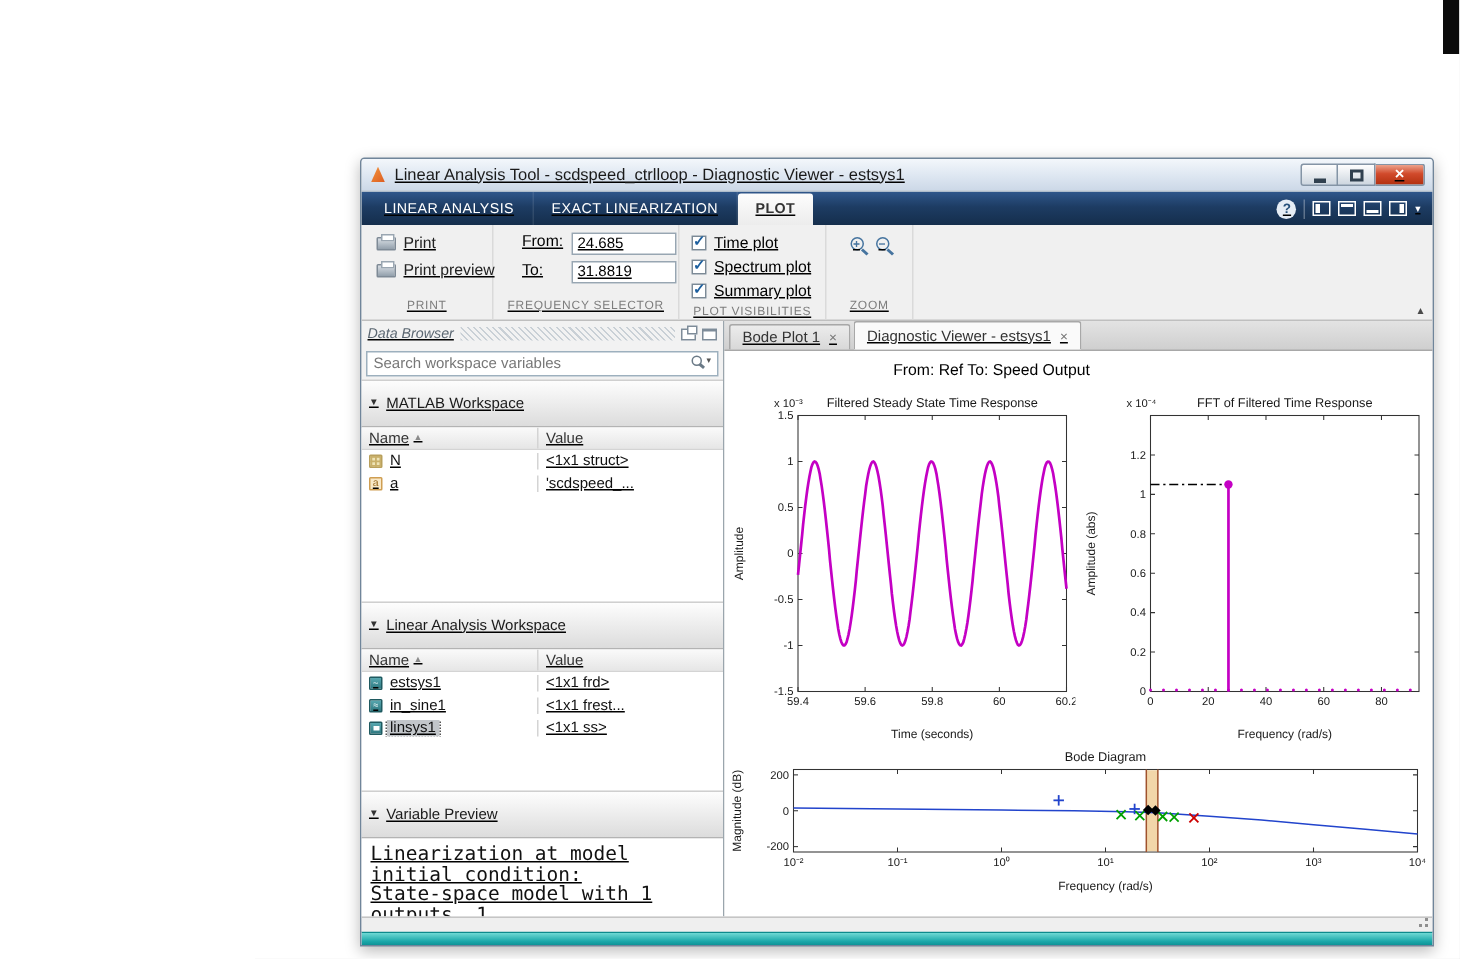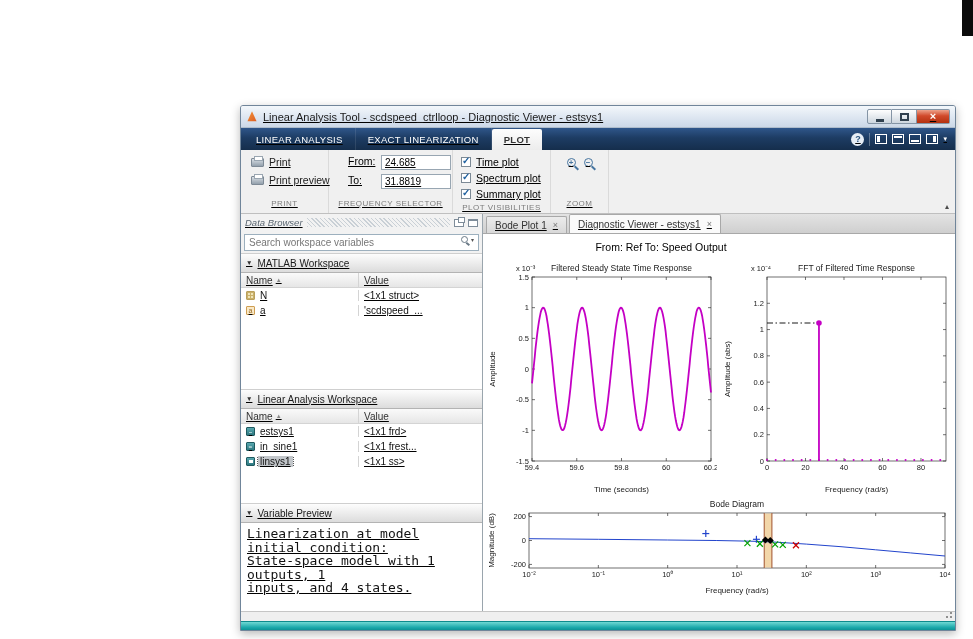--- a/index.html
+++ b/index.html
@@ -70,21 +70,21 @@
 .db-hicon.undock::after{content:"";position:absolute;right:-2px;top:-3px;width:5px;height:4px;border:1px solid #7e8c99;background:#fff;}
 .db-hicon.maxi{border-top-width:2px;}
 .search-wrap{position:relative;padding:1px 3px 2px 3px;flex:none;}
 .search-input{width:100%;height:17px;border:1px solid #9db0be;font-size:10px;padding:0 28px 0 4px;font-family:inherit;color:#444;}
 .search-input::placeholder{color:#777;}
 .search-icons{position:absolute;right:8px;top:5px;display:flex;align-items:center;gap:3px;}
 .mag-s{width:7px;height:7px;border:1.4px solid #6b7a87;border-radius:50%;position:relative;}
 .mag-s::after{content:"";position:absolute;right:-3px;bottom:-2px;width:4px;height:1.5px;background:#6b7a87;transform:rotate(40deg);}
 .caret-s{font-size:6px;color:#555;}
 .caret-s::before{content:"▾";}
-.ws-head{height:20px;flex:none;background:linear-gradient(#fdfdfd,#dcdcdc);border-top:1px solid #cfcfcf;border-bottom:1px solid #b3b3b3;display:flex;align-items:center;gap:5px;padding:0 5px;font-size:10px;color:#1a1a1a;}
+.ws-head{height:32px;flex:none;background:linear-gradient(#fdfdfd,#dcdcdc);border-top:1px solid #cfcfcf;border-bottom:1px solid #b3b3b3;display:flex;align-items:center;gap:5px;padding:0 5px;font-size:10px;color:#1a1a1a;}
 .tri{font-size:6.5px;color:#333;line-height:1;}
 .tri::before{content:"▼";}
 .ws-table{background:#fff;flex:none;overflow:hidden;}
 .t-mw{height:116px;}
 .t-law{height:94px;}
 .thead{display:flex;height:15px;background:linear-gradient(#fafafa,#e6e6e6);border-bottom:1px solid #d4d4d4;font-size:10px;color:#333;}
 .c-name{width:118px;flex:none;display:flex;align-items:center;gap:3px;padding-left:5px;border-right:1px solid #d4d4d4;overflow:hidden;}
 .c-val{flex:1;display:flex;align-items:center;padding-left:5px;overflow:hidden;white-space:nowrap;}
 .sort-up{font-size:6px;color:#8a8a8a;}
 .sort-up::before{content:"▲";}

